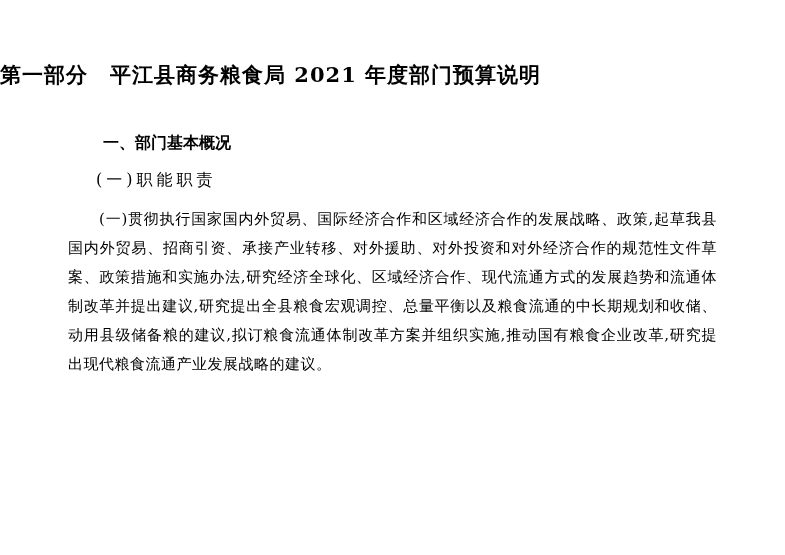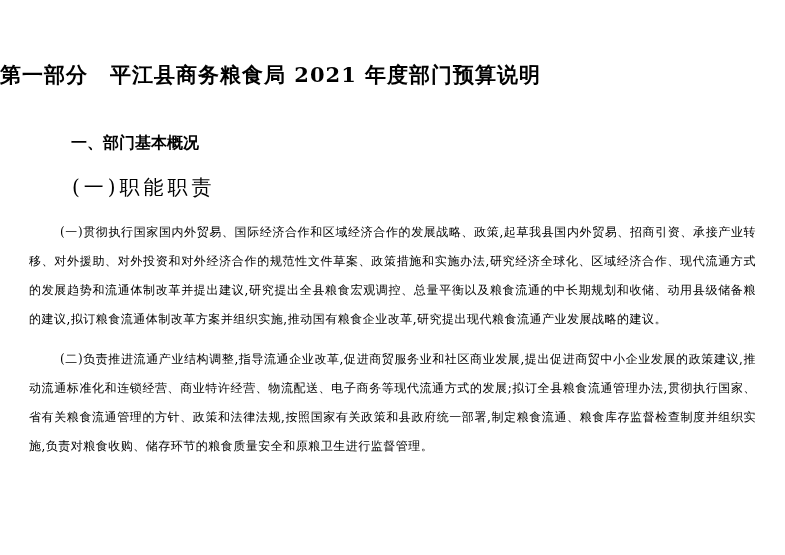--- a/index.html
+++ b/index.html
@@ -23,43 +23,43 @@
   .doc-title {
     margin: 60px 0 0 0;
     text-align: left;
     font-size: 21px;
     font-weight: 700;
     line-height: 30px;
     letter-spacing: 1px;
     font-family: "DejaVu Serif", "Liberation Serif", serif;
   }
   .content {
-    padding: 0 25px;
+    padding: 0 57px;
     box-sizing: border-box;
   }
   .section-heading {
     margin: 38px 0 0 0;
     font-size: 16px;
     font-weight: 700;
     line-height: 29px;
     text-indent: 46px;
     font-family: "DejaVu Sans", "Liberation Sans", sans-serif;
   }
   .subsection-heading {
-    margin: 16px;
-    font-size: 20px;
+    margin: 8px;
+    font-size: 16px;
     font-weight: 400;
     line-height: 29px;
     text-indent: 31px;
     letter-spacing: 4px;
     font-family: "DejaVu Serif", "Liberation Serif", serif;
   }
   .body-paragraph {
-    margin: 4px;
-    font-size: 12px;
+    margin: 11px;
+    font-size: 15px;
     line-height: 29px;
     text-align: justify;
     text-indent: 31px;
     letter-spacing: 0.5px;
     font-family: "DejaVu Serif", "Liberation Serif", serif;
   }
   .body-paragraph + .body-paragraph {
     margin-top: 11px;
   }
 </style>
@@ -69,15 +69,14 @@
 <div class="page">
   <h1 class="doc-title">第一部分　平江县商务粮食局 2021 年度部门预算说明</h1>
 
   <div class="content">
     <h2 class="section-heading">一、部门基本概况</h2>
 
     <h3 class="subsection-heading">(一)职能职责</h3>
 
     <p class="body-paragraph">(一)贯彻执行国家国内外贸易、国际经济合作和区域经济合作的发展战略、政策,起草我县国内外贸易、招商引资、承接产业转移、对外援助、对外投资和对外经济合作的规范性文件草案、政策措施和实施办法,研究经济全球化、区域经济合作、现代流通方式的发展趋势和流通体制改革并提出建议,研究提出全县粮食宏观调控、总量平衡以及粮食流通的中长期规划和收储、动用县级储备粮的建议,拟订粮食流通体制改革方案并组织实施,推动国有粮食企业改革,研究提出现代粮食流通产业发展战略的建议。</p>
 
-    <p class="body-paragraph">(二)负责推进流通产业结构调整,指导流通企业改革,促进商贸服务业和社区商业发展,提出促进商贸中小企业发展的政策建议,推动流通标准化和连锁经营、商业特许经营、物流配送、电子商务等现代流通方式的发展;拟订全县粮食流通管理办法,贯彻执行国家、省有关粮食流通管理的方针、政策和法律法规,按照国家有关政策和县政府统一部署,制定粮食流通、粮食库存监督检查制度并组织实施,负责对粮食收购、储存环节的粮食质量安全和原粮卫生进行监督管理。</p>
   </div>
 </div>
 
 </body></html>

